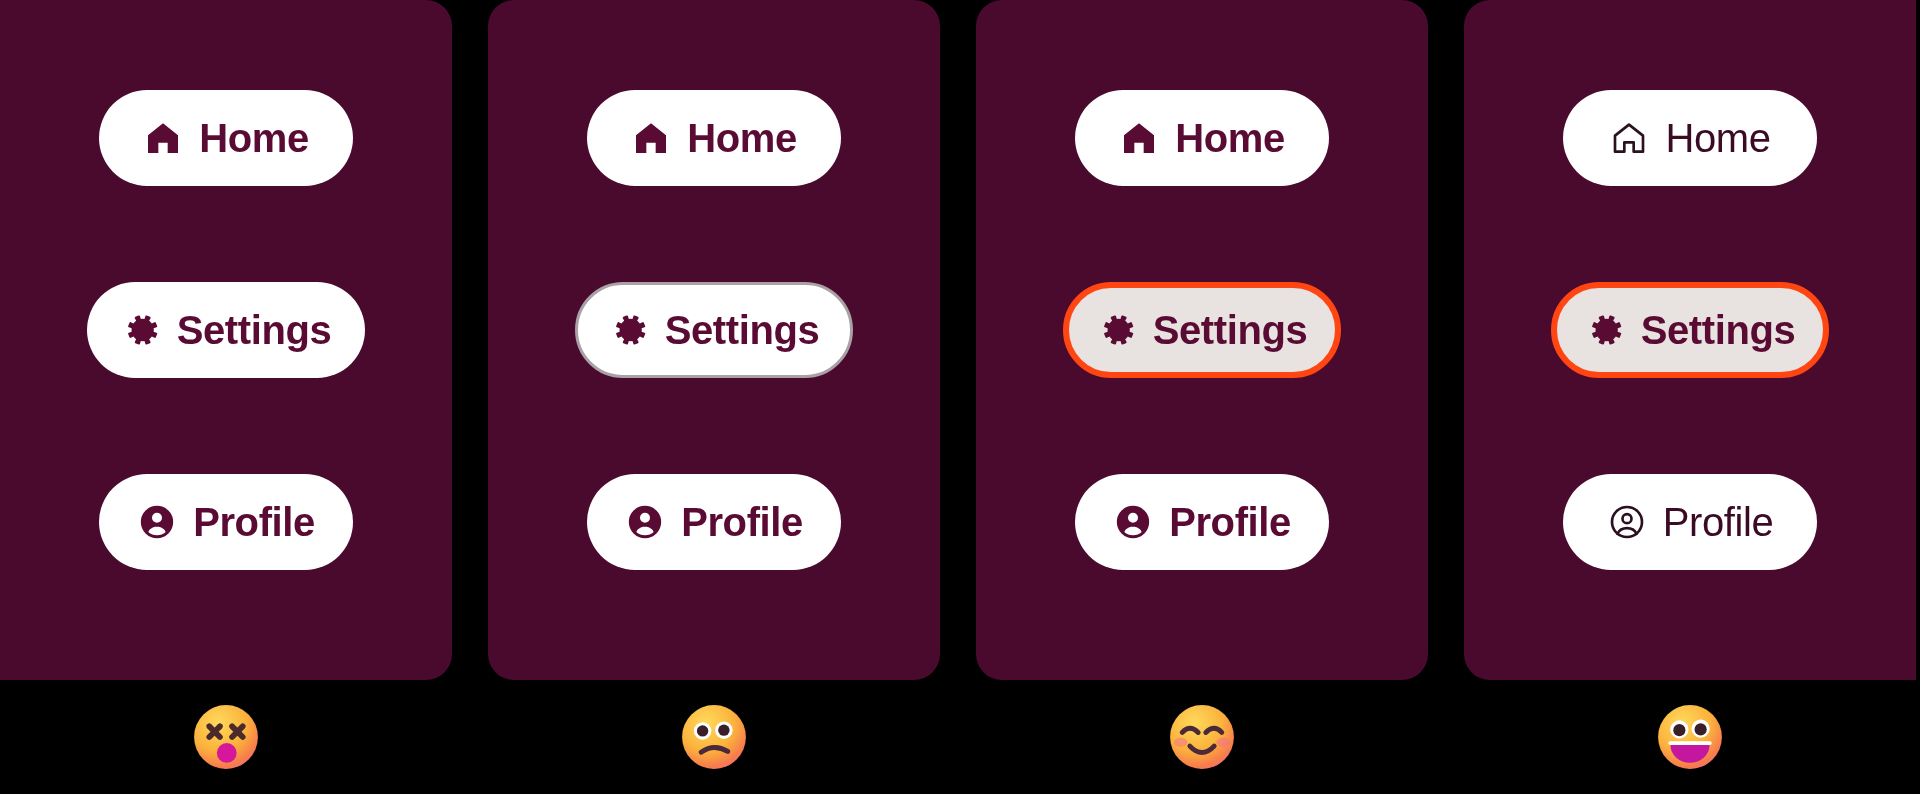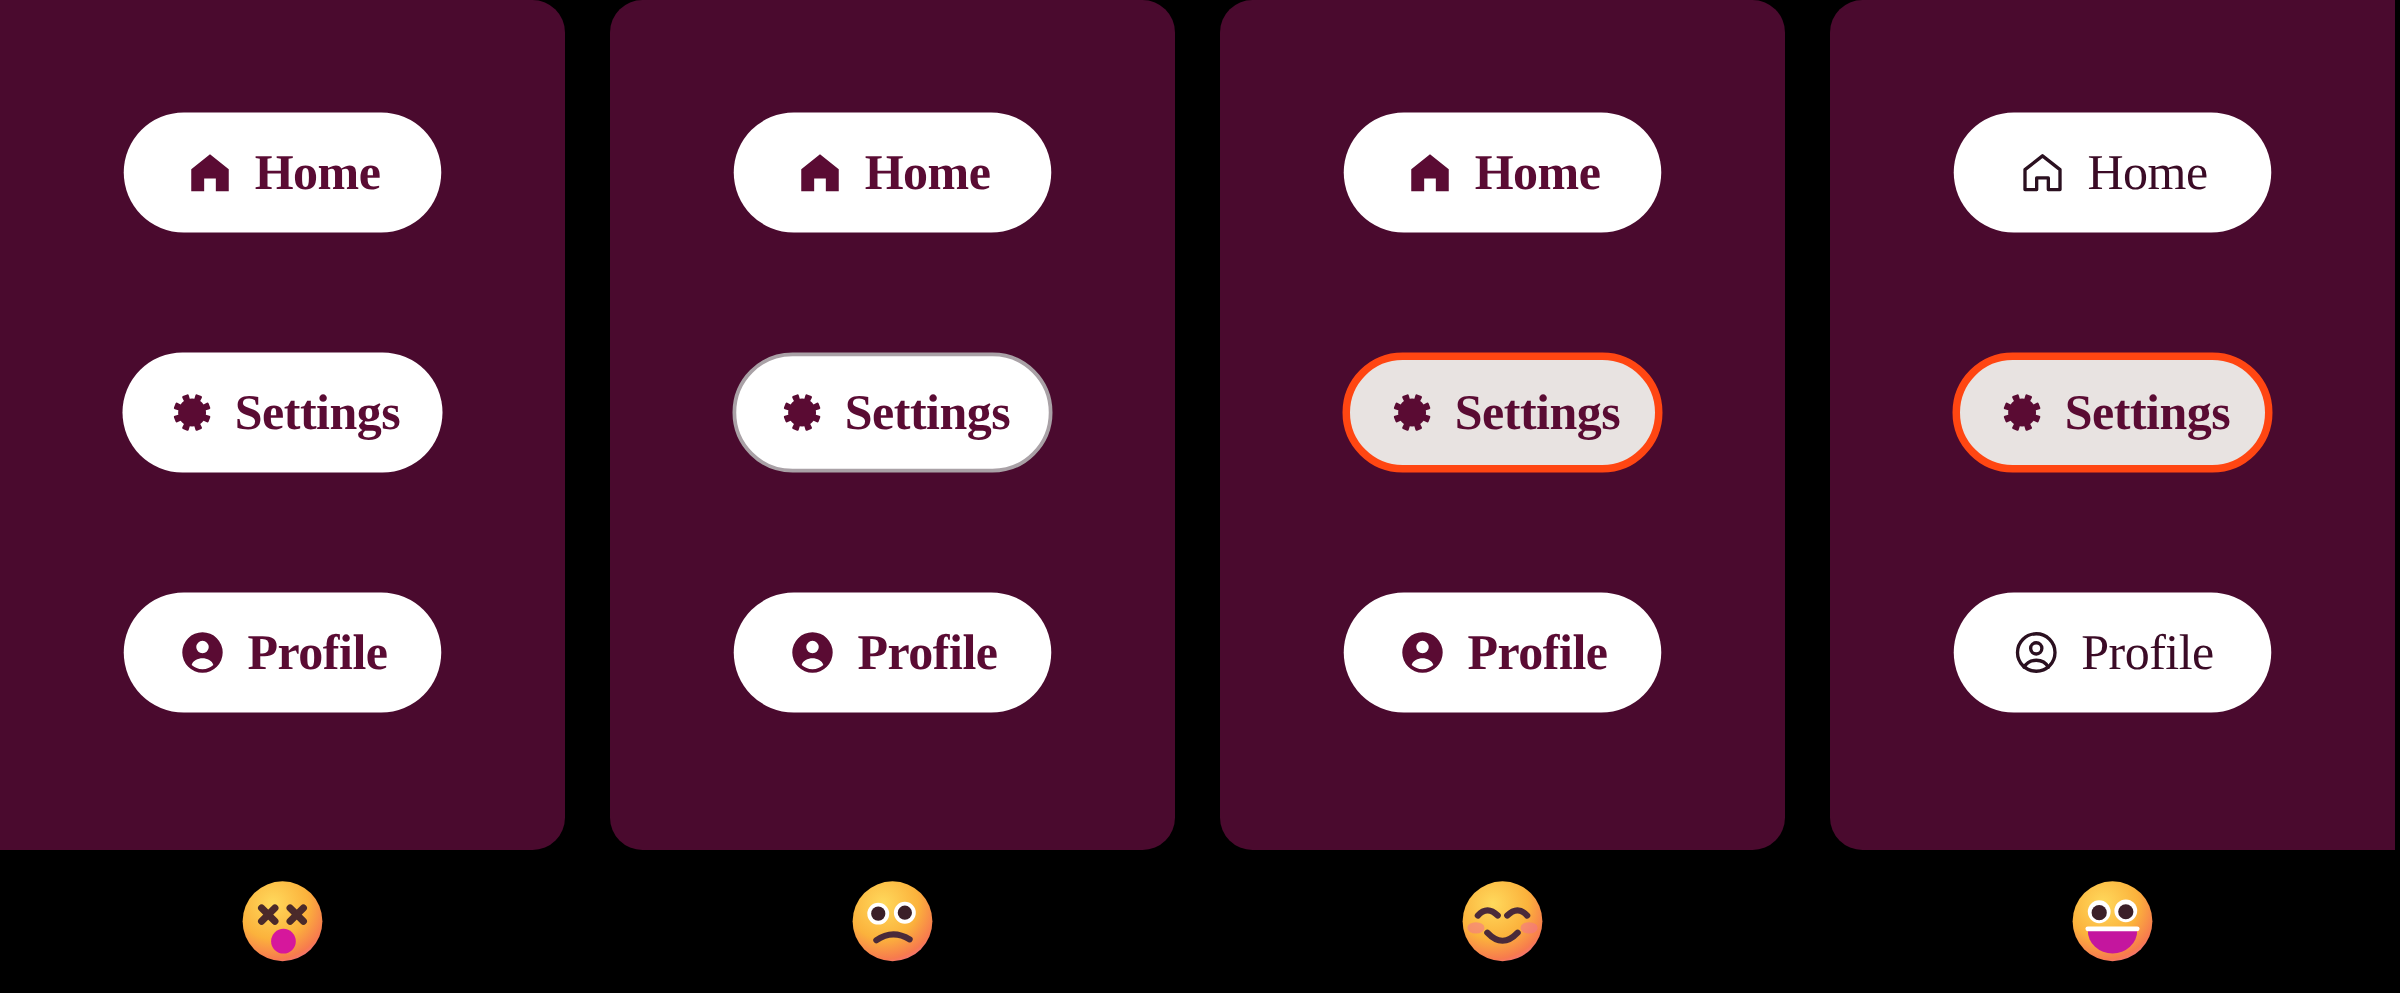--- a/index.html
+++ b/index.html
@@ -73,21 +73,21 @@
     min-width: 254px;
     font-family: "Liberation Sans", sans-serif;
     font-size: 40px;
     font-weight: bold;
     letter-spacing: -0.4px;
     line-height: 1;
     white-space: nowrap;
     cursor: pointer;
   }
 
-  .btn .label { display: inline-block; font-family: Liberation Serif, serif; }
+  .btn .label { display: inline-block; }
 
   .btn .icon {
     display: inline-flex;
     align-items: center;
     justify-content: center;
     width: 40px;
     height: 40px;
     flex: 0 0 40px;
   }
   .btn .icon svg { display: block; width: 40px; height: 40px; }

